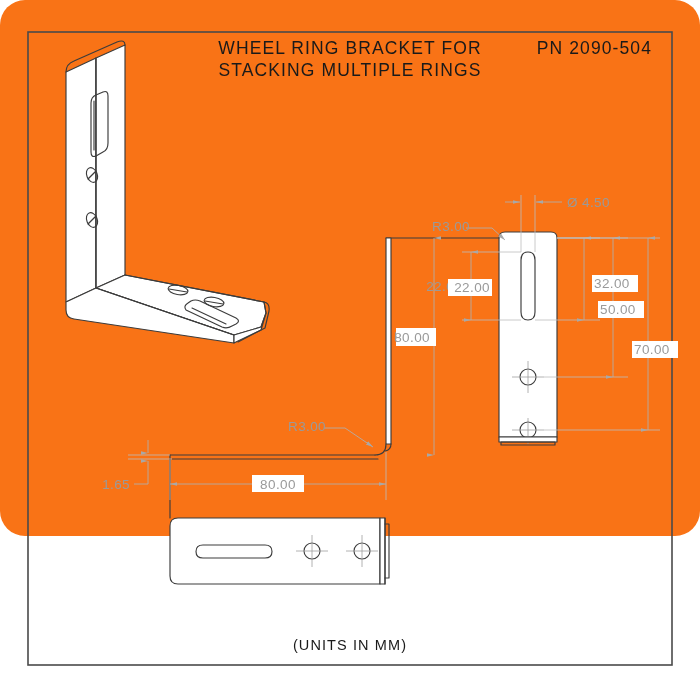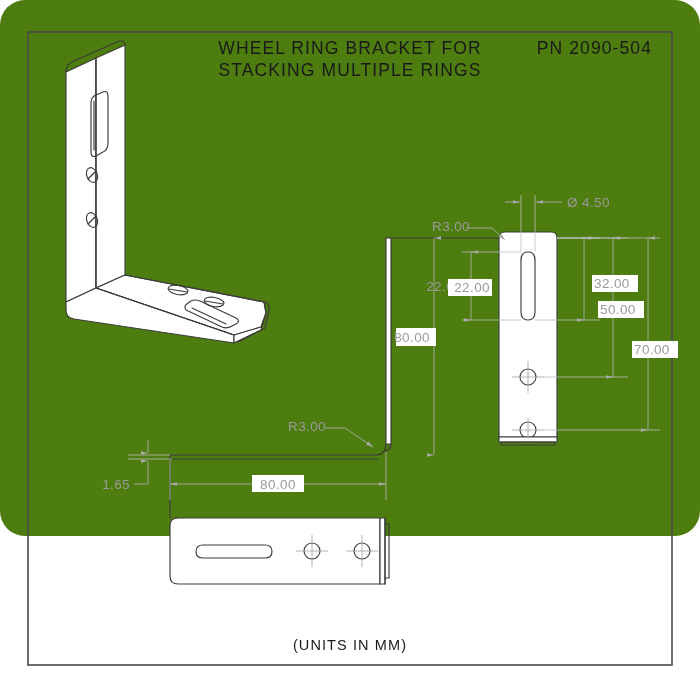--- a/index.html
+++ b/index.html
@@ -10,21 +10,21 @@
   body {
     width: 700px;
     height: 700px;
     font-family: "Liberation Sans", sans-serif;
     overflow: hidden;
   }
   #sheet {
     position: relative;
     width: 700px;
     height: 536px;
-    background: #4d7c0f;
+    background: #f97316;
     border-radius: 25px;
   }
   #drawing-svg {
     display: block;
     width: 700px;
     height: 700px;
   }
   .dim-text {
     font-family: "Liberation Sans", sans-serif;
     font-size: 13.5px;

